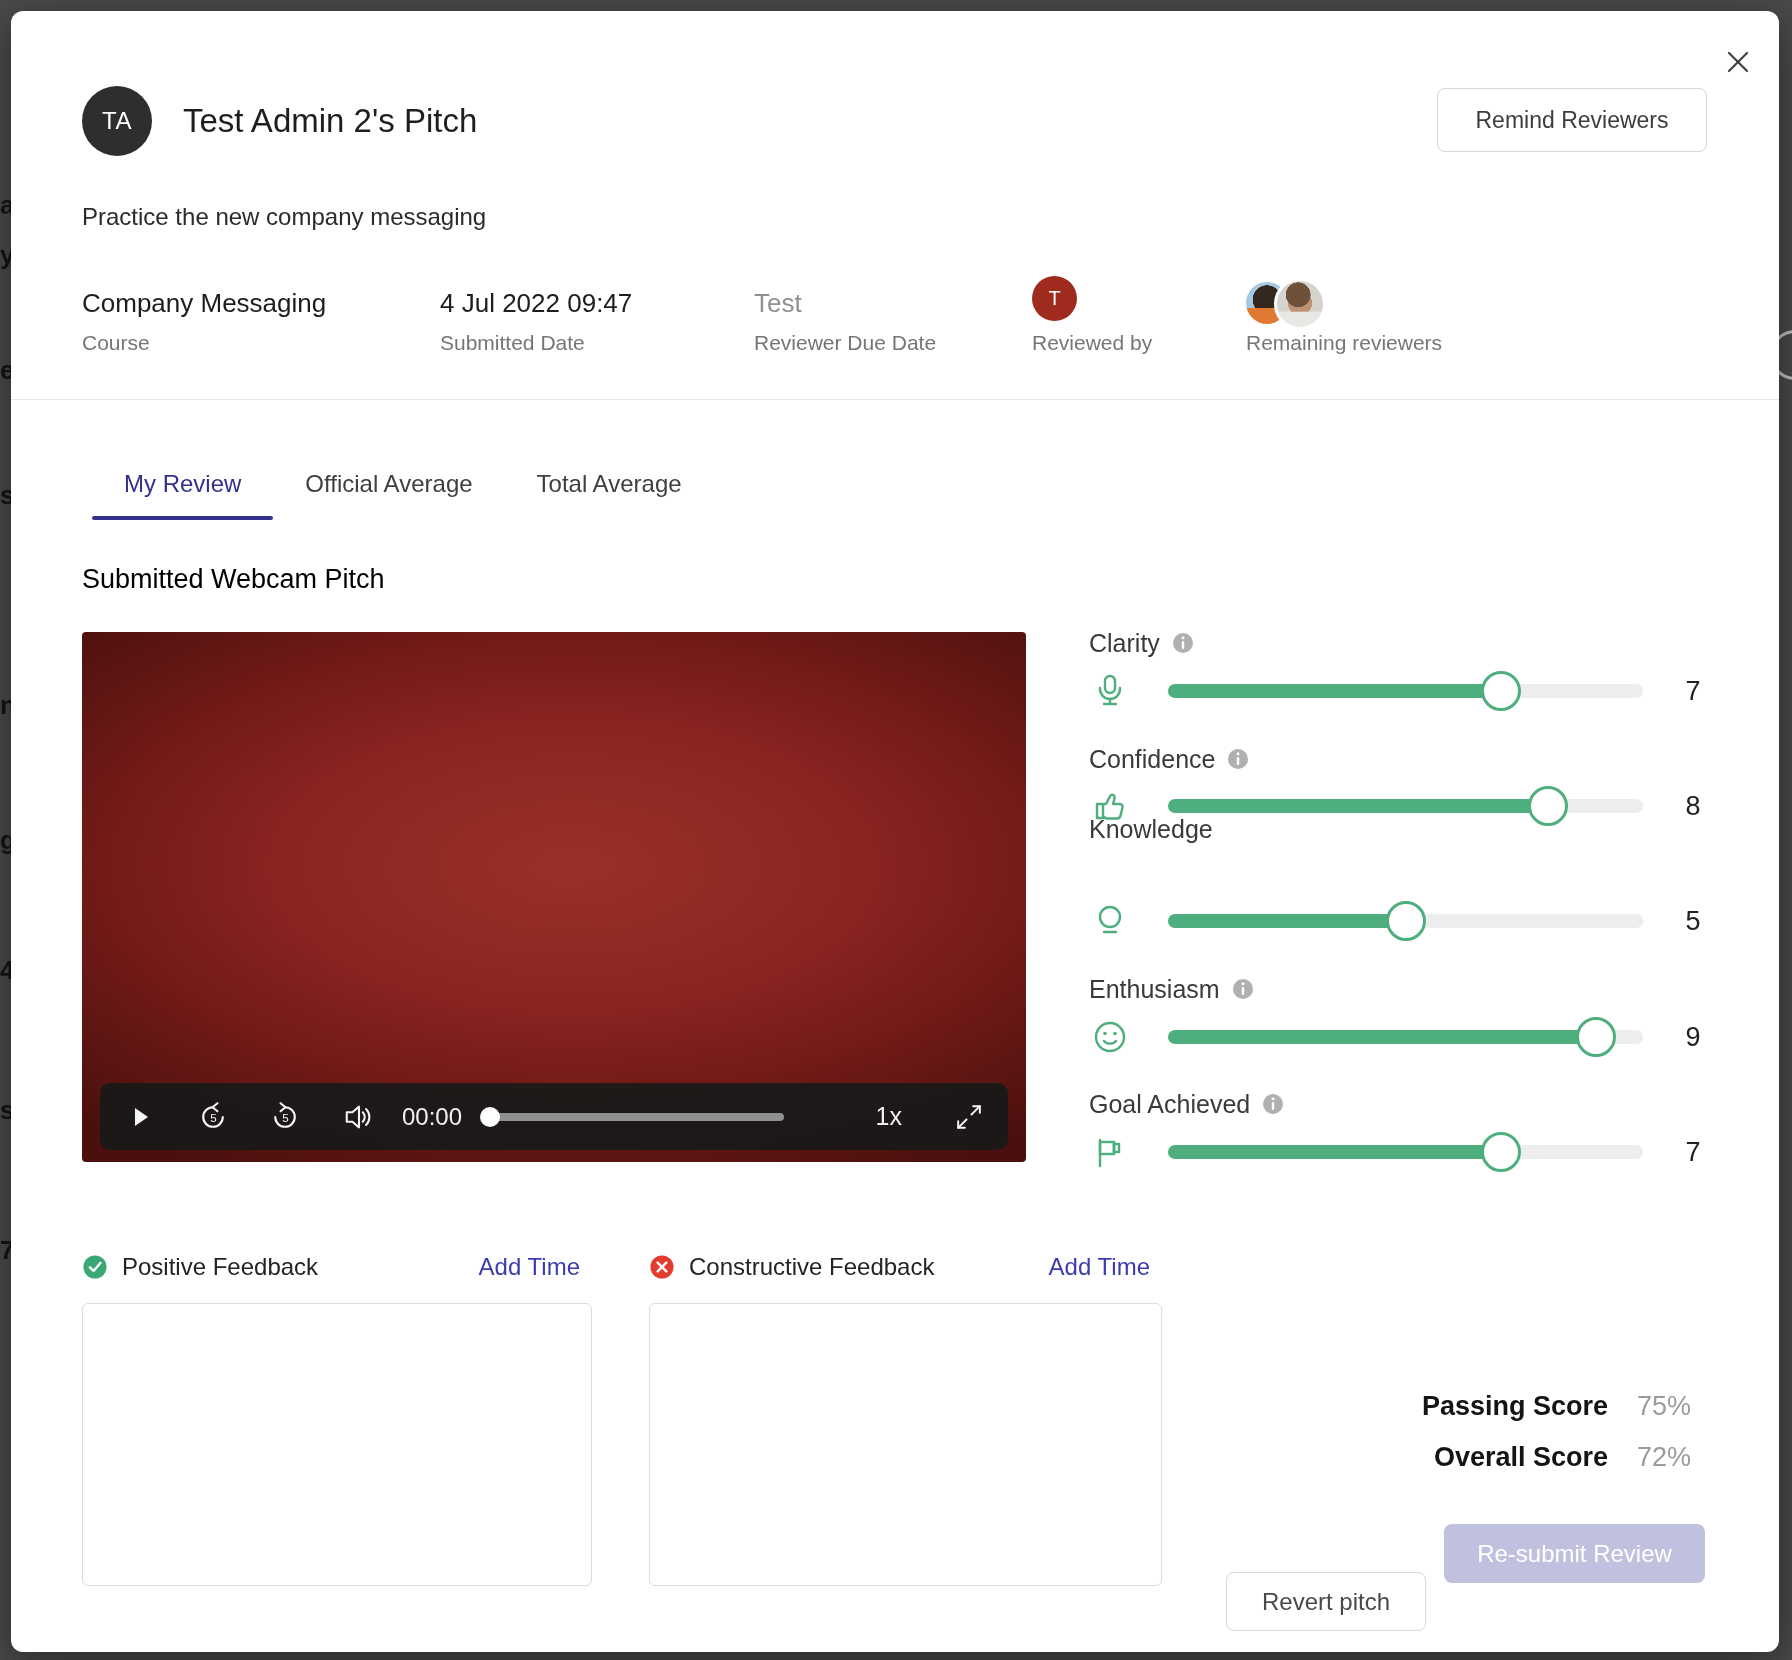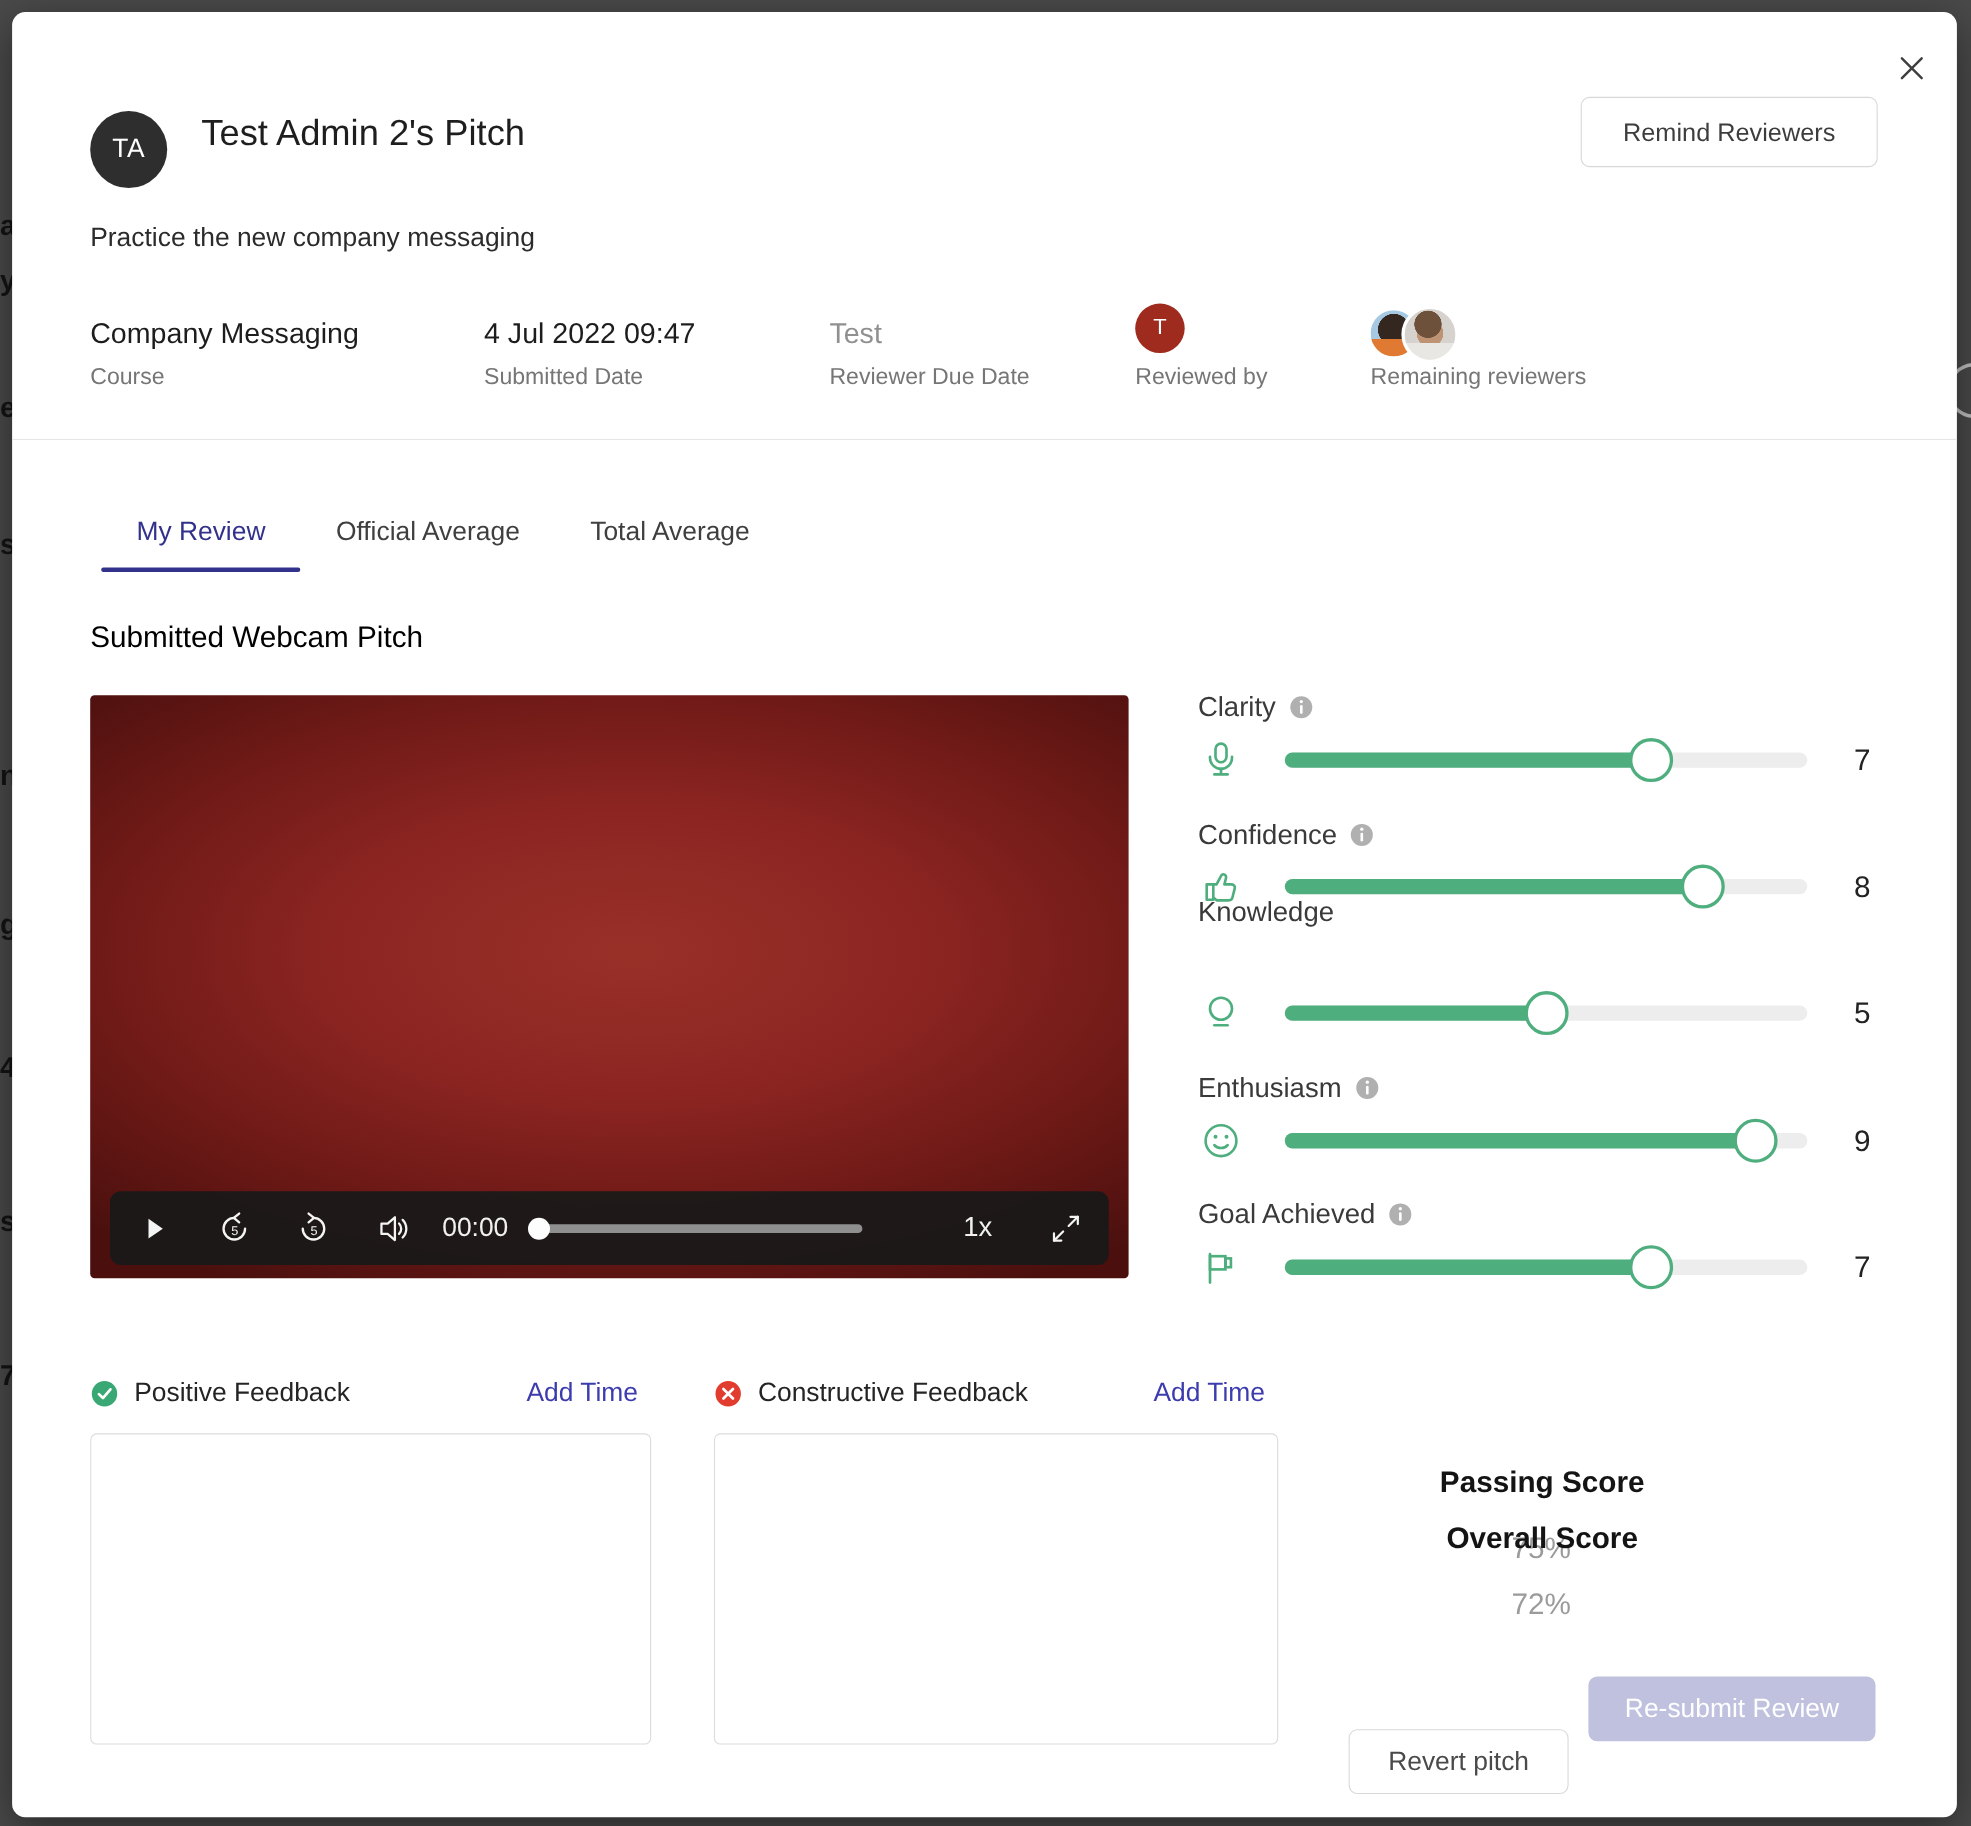--- a/index.html
+++ b/index.html
@@ -11,21 +11,21 @@
   }
   .frag{position:absolute;left:0;color:#141414;font-weight:700;font-size:26px;width:12px;overflow:hidden;white-space:nowrap;}
   .arc-frag{position:absolute;right:-28px;top:330px;width:44px;height:44px;border:3px solid #bfbfbf;border-radius:50%;}
   .modal{
     position:absolute;left:11px;top:11px;width:1768px;height:1641px;
     background:#ffffff;border-radius:12px;box-shadow:0 10px 40px rgba(0,0,0,.45);
   }
   .abs{position:absolute;}
   
   .close-btn{left:1712px;top:36px;width:30px;height:30px;cursor:pointer;display:flex;align-items:center;justify-content:center;}
-  .avatar-ta{left:71px;top:90px;width:70px;height:70px;border-radius:50%;background:#2e2e2e;color:#fff;
+  .avatar-ta{left:71px;top:75px;width:70px;height:70px;border-radius:50%;background:#2e2e2e;color:#fff;
     display:flex;align-items:center;justify-content:center;font-size:24px;letter-spacing:.5px;}
   .page-title{left:172px;top:75px;height:70px;line-height:70px;font-size:33px;font-weight:500;color:#1e1e1e;}
   .remind-btn{left:1426px;top:77px;width:270px;height:64px;border:1px solid #d8d8d8;border-radius:8px;background:#fff;
     display:flex;align-items:center;justify-content:center;font-size:23px;color:#3d3d3d;cursor:pointer;}
   .description{left:71px;top:192px;font-size:24px;color:#2b2b2b;}
   .info-value{top:277px;font-size:26px;color:#1d1d1d;white-space:nowrap;}
   .info-caption{top:320px;font-size:21px;color:#767676;white-space:nowrap;}
   .muted-value{color:#909090;}
   .avatar-t{left:1021px;top:265px;width:45px;height:45px;border-radius:50%;background:#9e2b1d;color:#fff;
     display:flex;align-items:center;justify-content:center;font-size:20px;}
@@ -67,21 +67,21 @@
   .slider-thumb{position:absolute;top:-13px;width:40px;height:40px;box-sizing:border-box;border-radius:50%;
     background:#fff;border:3px solid #4fae7e;cursor:pointer;}
   .slider-value{font-size:27px;color:#222;width:44px;text-align:center;height:30px;line-height:30px;}
   
   .fb-header{top:1241px;height:30px;display:flex;align-items:center;gap:14px;}
   .fb-title{font-size:24px;font-weight:500;color:#242424;}
   .fb-action{margin-left:auto;margin-right:12px;font-size:24px;font-weight:500;color:#3c3caf;cursor:pointer;}
   .fb-box{top:1292px;height:283px;border:1px solid #dcdcdc;border-radius:6px;background:#fff;box-sizing:border-box;
     resize:none;font-family:"Liberation Sans",sans-serif;font-size:22px;padding:14px;color:#333;outline:none;}
   
-  .score-row{height:34px;display:flex;justify-content:flex-end;align-items:center;gap:29px;flex-direction:column;}
+  .score-row{height:34px;display:flex;justify-content:flex-end;align-items:center;gap:29px;}
   .score-label{font-size:27px;font-weight:600;color:#141414;}
   .score-value{font-size:27px;color:#9b9b9b;width:56px;}
   .scores{left:1100px;top:1378px;width:582px;}
   .score-row + .score-row{margin-top:17px;}
   
   .btn{border-radius:8px;font-size:24px;display:flex;align-items:center;justify-content:center;cursor:pointer;box-sizing:border-box;}
   .btn-revert{left:1215px;top:1513px;width:200px;height:59px;background:#fff;border:1px solid #d9d9d9;color:#4a4a4a;margin-top:48px;}
   .btn-resubmit{left:1433px;top:1513px;width:261px;height:59px;background:#c0c1de;color:#ffffff;border:none;}
   .info-i{display:inline-flex;vertical-align:middle;}
 </style>

